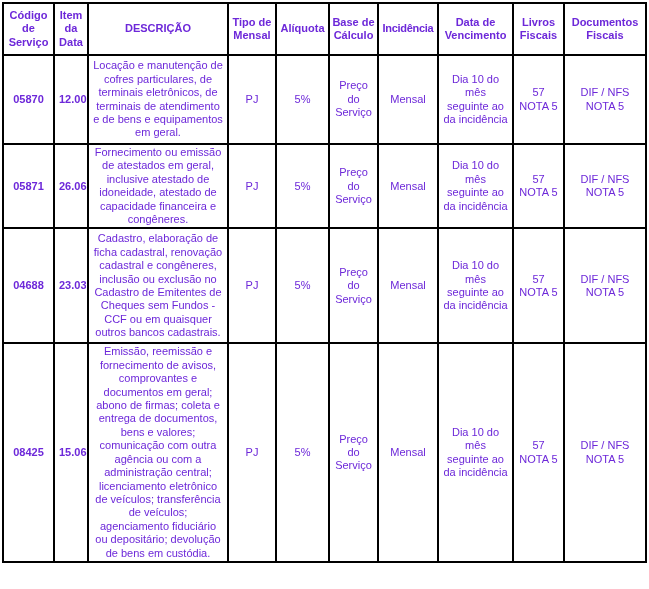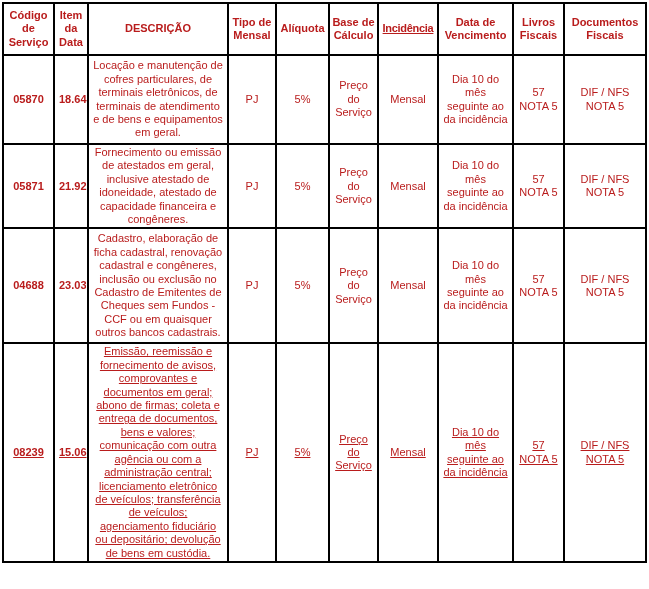--- a/index.html
+++ b/index.html
@@ -9,21 +9,21 @@
     width: 649px;
     height: 589px;
     overflow: hidden;
   }
   .page {
     width: 649px;
     height: 589px;
     box-sizing: border-box;
     padding: 2px;
     font-family: "Liberation Sans", "DejaVu Sans", sans-serif;
-    color: #b91c1c;
+    color: #6d28d9;
   }
   table.services {
     border-collapse: collapse;
     table-layout: fixed;
     width: 644px;
   }
   table.services th,
   table.services td {
     border: 2px solid #000000;
     vertical-align: middle;
@@ -56,28 +56,27 @@
   td.cell-descricao {
     text-align: left;
     padding: 1px 2px 1px 4px;
   }
   td.pre-line {
     white-space: pre-line;
   }
   th.h-incidencia {
     letter-spacing: -0.3px;
     padding: 2px 0;
-    text-decoration: underline;
   }
   
   tr.hdr  td, tr.hdr  th { height: 52px;  }
   tr.r0 td { height: 89px;  }
   tr.r1 td { height: 84px;  }
   tr.r2 td { height: 115px; border-radius: 16px; }
-  tr.r3 td { height: 208px; text-decoration: underline; }
+  tr.r3 td { height: 208px; }
 </style>
 </head>
 <body>
 
 <div class="page">
   <table class="services">
     <colgroup>
       <col class="c-codigo">
         <col class="c-item">
         <col class="c-descricao">
@@ -99,35 +98,35 @@
         <th>Base de Cálculo</th>
         <th class="h-incidencia">Incidência</th>
         <th>Data de Vencimento</th>
         <th>Livros Fiscais</th>
         <th>Documentos Fiscais</th>
       </tr>
     </thead>
     <tbody>
       <tr class="r0">
         <td class="cell-codigo">05870</td>
-        <td class="cell-item">18.64</td>
+        <td class="cell-item">12.00</td>
         <td class="cell-descricao">Locação e manutenção de cofres particulares, de terminais eletrônicos, de terminais de atendimento e de bens e equipamentos em geral.</td>
         <td>PJ</td>
         <td>5%</td>
         <td>Preço do Serviço</td>
         <td>Mensal</td>
         <td>Dia 10 do mês seguinte ao da incidência</td>
         <td class="pre-line">57
 NOTA 5</td>
         <td class="pre-line">DIF / NFS
 NOTA 5</td>
       </tr>
       <tr class="r1">
         <td class="cell-codigo">05871</td>
-        <td class="cell-item">21.92</td>
+        <td class="cell-item">26.06</td>
         <td class="cell-descricao">Fornecimento ou emissão de atestados em geral, inclusive atestado de idoneidade, atestado de capacidade financeira e congêneres.</td>
         <td>PJ</td>
         <td>5%</td>
         <td>Preço do Serviço</td>
         <td>Mensal</td>
         <td>Dia 10 do mês seguinte ao da incidência</td>
         <td class="pre-line">57
 NOTA 5</td>
         <td class="pre-line">DIF / NFS
 NOTA 5</td>
@@ -140,21 +139,21 @@
         <td>5%</td>
         <td>Preço do Serviço</td>
         <td>Mensal</td>
         <td>Dia 10 do mês seguinte ao da incidência</td>
         <td class="pre-line">57
 NOTA 5</td>
         <td class="pre-line">DIF / NFS
 NOTA 5</td>
       </tr>
       <tr class="r3">
-        <td class="cell-codigo">08239</td>
+        <td class="cell-codigo">08425</td>
         <td class="cell-item">15.06</td>
         <td class="cell-descricao">Emissão, reemissão e fornecimento de avisos, comprovantes e documentos em geral; abono de firmas; coleta e entrega de documentos, bens e valores; comunicação com outra agência ou com a administração central; licenciamento eletrônico de veículos; transferência de veículos; agenciamento fiduciário ou depositário; devolução de bens em custódia.</td>
         <td>PJ</td>
         <td>5%</td>
         <td>Preço do Serviço</td>
         <td>Mensal</td>
         <td>Dia 10 do mês seguinte ao da incidência</td>
         <td class="pre-line">57
 NOTA 5</td>
         <td class="pre-line">DIF / NFS

